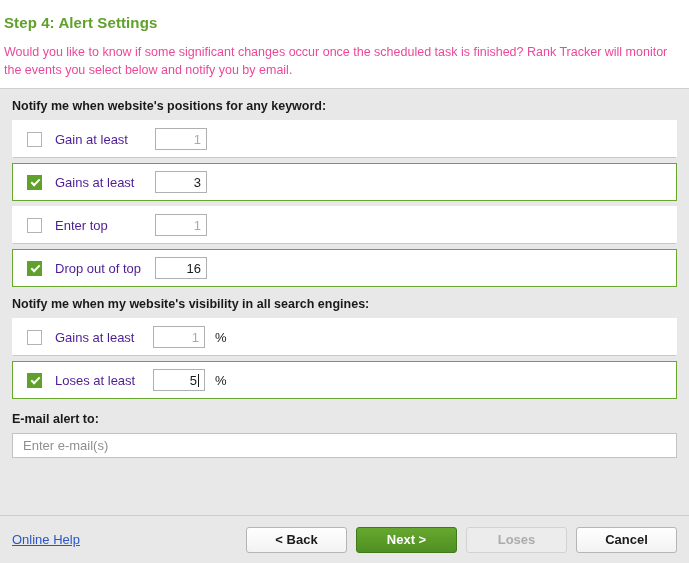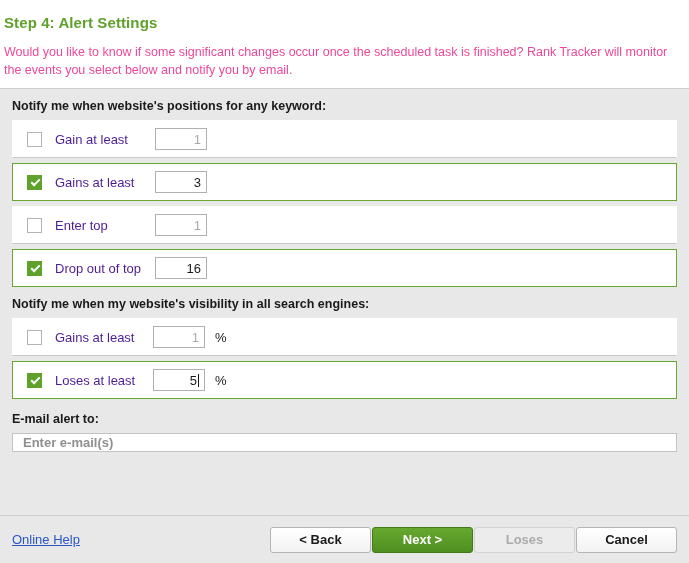--- a/index.html
+++ b/index.html
@@ -148,30 +148,29 @@
 
   
   #email-label {
     font-size: 12.5px;
     font-weight: bold;
     margin: 13px 0 7px 0;
   }
   #email-input {
     display: block;
     width: 100%;
-    height: 19px;
+    height: 25px;
     box-sizing: border-box;
     border: 1px solid #c2c2c2;
     background: #ffffff;
     font-family: "Liberation Sans", sans-serif;
     font-size: 13px;
     padding: 0 10px;
     color: #1a1a1a;
     outline: none;
-    font-weight: bold;
   }
   #email-input::placeholder { color: #8f8f8f; opacity: 1; }
 
   
   #wizard-footer {
     position: absolute;
     left: 0;
     right: 0;
     bottom: 0;
     height: 48px;
@@ -184,21 +183,21 @@
   }
   #online-help-link {
     color: #2b56c4;
     font-size: 13px;
     text-decoration: underline;
     cursor: pointer;
   }
   #footer-buttons {
     margin-left: auto;
     display: flex;
-    gap: 1px;
+    gap: 9px;
     align-items: flex-end;
   }
   .btn {
     width: 101px;
     height: 26px;
     box-sizing: border-box;
     border-radius: 3px;
     font-family: "Liberation Sans", sans-serif;
     font-size: 13px;
     font-weight: bold;

